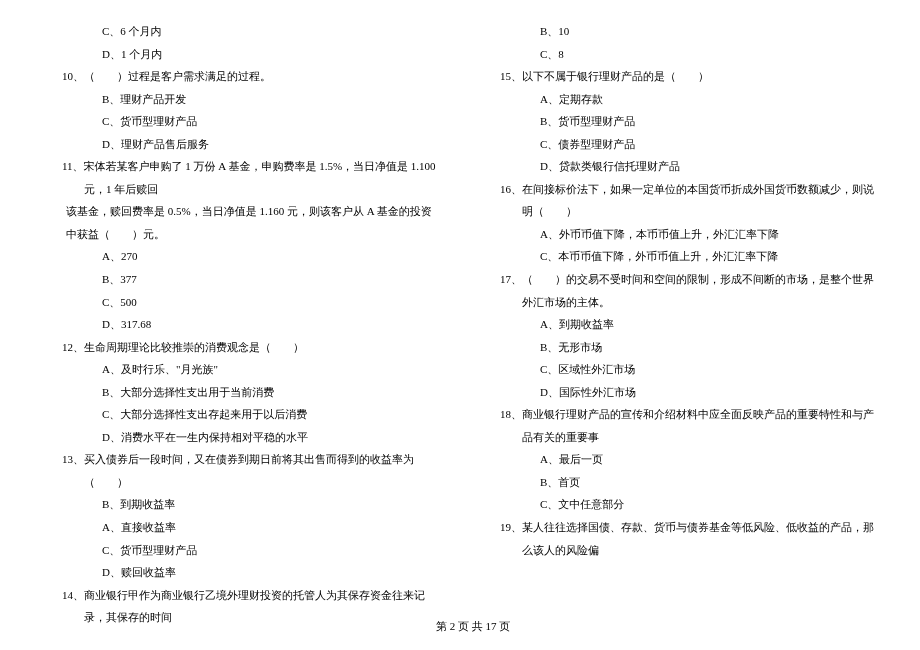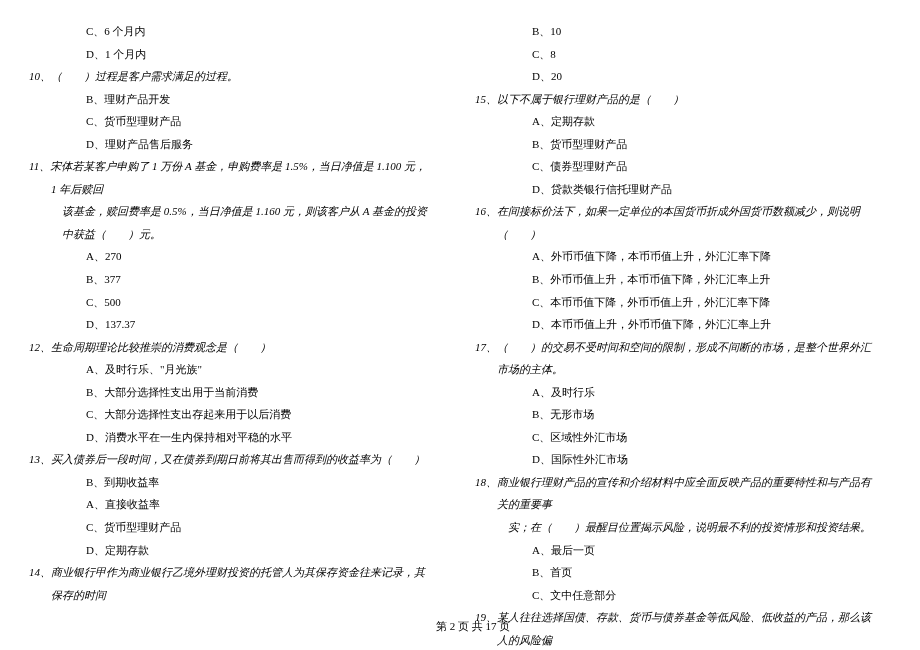--- a/index.html
+++ b/index.html
@@ -12,47 +12,45 @@
       font-family: "SimSun", "宋体", serif;
       width: 920px;
       height: 650px;
       overflow: hidden;
       position: relative;
     }
     .page-container {
       display: flex;
       width: 916px;
       height: 610px;
-      padding: 20px 40px 0 24px;
+      padding: 20px 40px 0 40px;
     }
     .column {
       width: 50%;
       font-size: 11px;
       color: #000;
       line-height: 2.05;
     }
     .left-col {
       padding-right: 20px;
     }
     .right-col {
       padding-left: 20px;
     }
     .option {
       padding-left: 62px;
     }
     .question {
       padding-left: 22px;
       text-indent: -22px;
-      margin-left: 5px;
-      font-style: italic;
+      margin-left: 22px;
     }
     .question-cont {
       padding-left: 0px;
-      margin-left: 38px;
-      font-style: italic;
+      margin-left: 26px;
     }
     .footer {
       position: absolute;
       bottom: 16px;
       left: 13px;
       width: 920px;
       text-align: center;
       font-size: 11px;
       color: #000;
       font-family: "SimSun", "宋体", serif;
@@ -67,56 +65,52 @@
     <div class="option">D、1 个月内</div>
     <div class="question">10、（　　）过程是客户需求满足的过程。</div>
     <div class="option">B、理财产品开发</div>
     <div class="option">C、货币型理财产品</div>
     <div class="option">D、理财产品售后服务</div>
     <div class="question">11、宋体若某客户申购了 1 万份 A 基金，申购费率是 1.5%，当日净值是 1.100 元，1 年后赎回</div>
     <div class="question-cont">该基金，赎回费率是 0.5%，当日净值是 1.160 元，则该客户从 A 基金的投资中获益（　　）元。</div>
     <div class="option">A、270</div>
     <div class="option">B、377</div>
     <div class="option">C、500</div>
-    <div class="option">D、137.37</div>
+    <div class="option">D、317.68</div>
     <div class="question">12、生命周期理论比较推崇的消费观念是（　　）</div>
     <div class="option">A、及时行乐、"月光族"</div>
     <div class="option">B、大部分选择性支出用于当前消费</div>
     <div class="option">C、大部分选择性支出存起来用于以后消费</div>
     <div class="option">D、消费水平在一生内保持相对平稳的水平</div>
     <div class="question">13、买入债券后一段时间，又在债券到期日前将其出售而得到的收益率为（　　）</div>
     <div class="option">B、到期收益率</div>
     <div class="option">A、直接收益率</div>
     <div class="option">C、货币型理财产品</div>
-    <div class="option">D、定期存款</div>
+    <div class="option">D、赎回收益率</div>
     <div class="question">14、商业银行甲作为商业银行乙境外理财投资的托管人为其保存资金往来记录，其保存的时间</div>
 
   </div>
 
   <div class="column right-col">
     <div class="option">B、10</div>
     <div class="option">C、8</div>
-    <div class="option">D、20</div>
     <div class="question">15、以下不属于银行理财产品的是（　　）</div>
     <div class="option">A、定期存款</div>
     <div class="option">B、货币型理财产品</div>
     <div class="option">C、债券型理财产品</div>
     <div class="option">D、贷款类银行信托理财产品</div>
     <div class="question">16、在间接标价法下，如果一定单位的本国货币折成外国货币数额减少，则说明（　　）</div>
     <div class="option">A、外币币值下降，本币币值上升，外汇汇率下降</div>
-    <div class="option">B、外币币值上升，本币币值下降，外汇汇率上升</div>
     <div class="option">C、本币币值下降，外币币值上升，外汇汇率下降</div>
-    <div class="option">D、本币币值上升，外币币值下降，外汇汇率上升</div>
     <div class="question">17、（　　）的交易不受时间和空间的限制，形成不间断的市场，是整个世界外汇市场的主体。</div>
-    <div class="option">A、及时行乐</div>
+    <div class="option">A、到期收益率</div>
     <div class="option">B、无形市场</div>
     <div class="option">C、区域性外汇市场</div>
     <div class="option">D、国际性外汇市场</div>
     <div class="question">18、商业银行理财产品的宣传和介绍材料中应全面反映产品的重要特性和与产品有关的重要事</div>
-    <div class="question-cont">实；在（　　）最醒目位置揭示风险，说明最不利的投资情形和投资结果。</div>
     <div class="option">A、最后一页</div>
     <div class="option">B、首页</div>
     <div class="option">C、文中任意部分</div>
     <div class="question">19、某人往往选择国债、存款、货币与债券基金等低风险、低收益的产品，那么该人的风险偏</div>
 
   </div>
 </div>
 
 <div class="footer">第 2 页 共 17 页</div>
 

